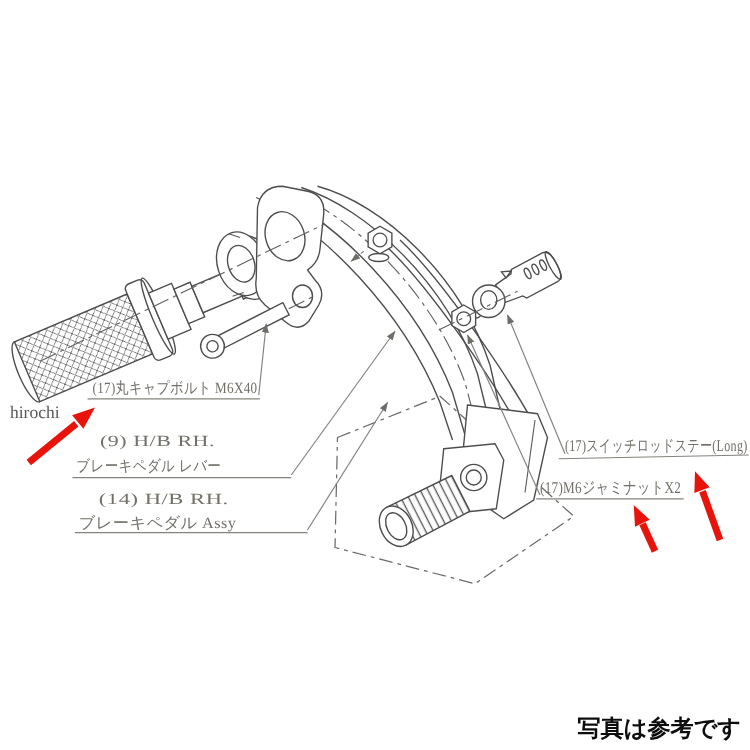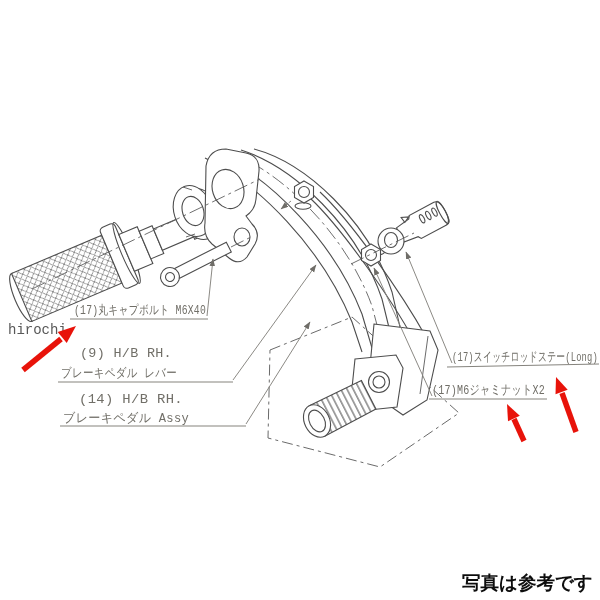--- a/index.html
+++ b/index.html
@@ -1,17 +1,17 @@
 <!DOCTYPE html>
 <html><head>
 <meta charset="utf-8">
 <style>
   html,body{margin:0;padding:0;background:#fff;}
   .stage{position:relative;width:600px;height:600px;background:#fff;overflow:hidden;
-         font-family:Liberation Mono, monospace;}
+         font-family:Liberation Serif, serif;}
   svg{display:block}
   .part{stroke:#4d4d4d;stroke-width:1.1;fill:#fff;}
   .stroke-only{stroke:#4d4d4d;stroke-width:1.1;fill:none;}
   .thin{stroke:#5a5a5a;stroke-width:0.9;fill:none;}
   .centerline{stroke:#5f5f5f;stroke-width:0.9;fill:none;stroke-dasharray:14 4 3 4;}
   .phantom{stroke:#6a6a6a;stroke-width:1;fill:none;stroke-dasharray:11 4 3 4;stroke-linejoin:round;}
   .leader{stroke:#85837d;stroke-width:0.95;fill:none;}
   .underline{stroke:#85837d;stroke-width:1;fill:none;}
   .lbl{fill:#716f68;font-size:12.5px;letter-spacing:.3px;}
   .lbl-r{fill:#716f68;font-size:13px;letter-spacing:.3px;}

